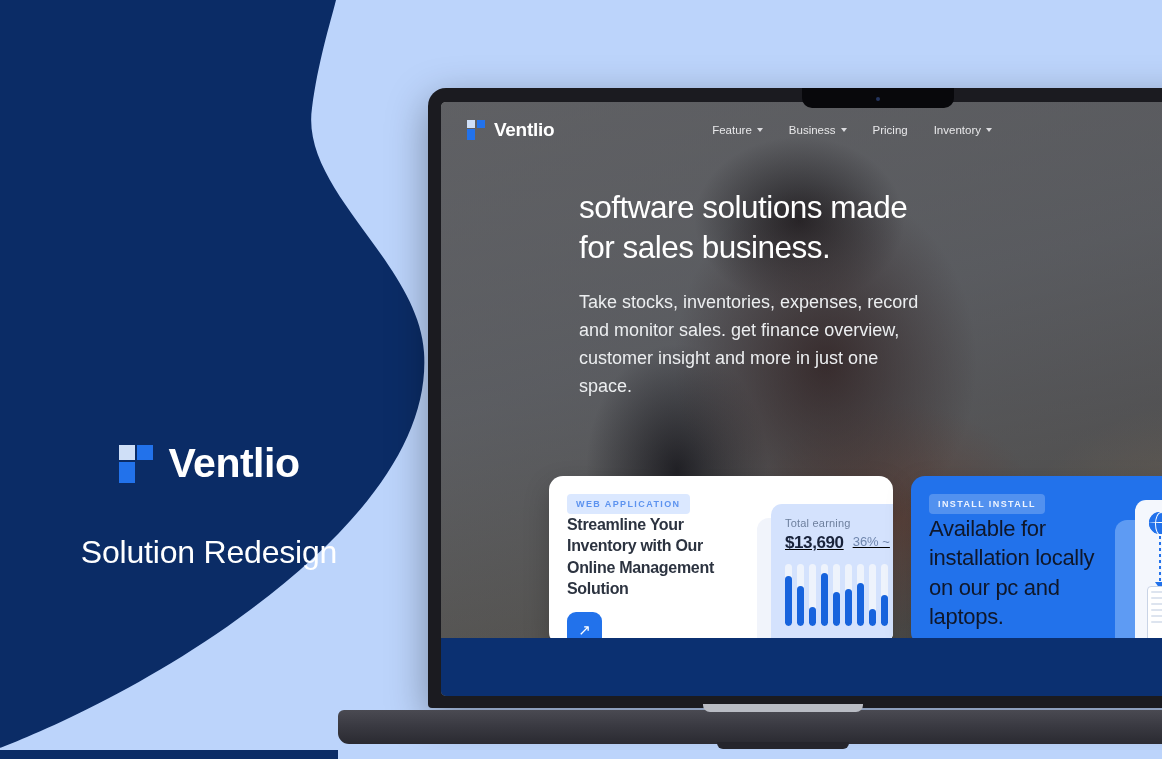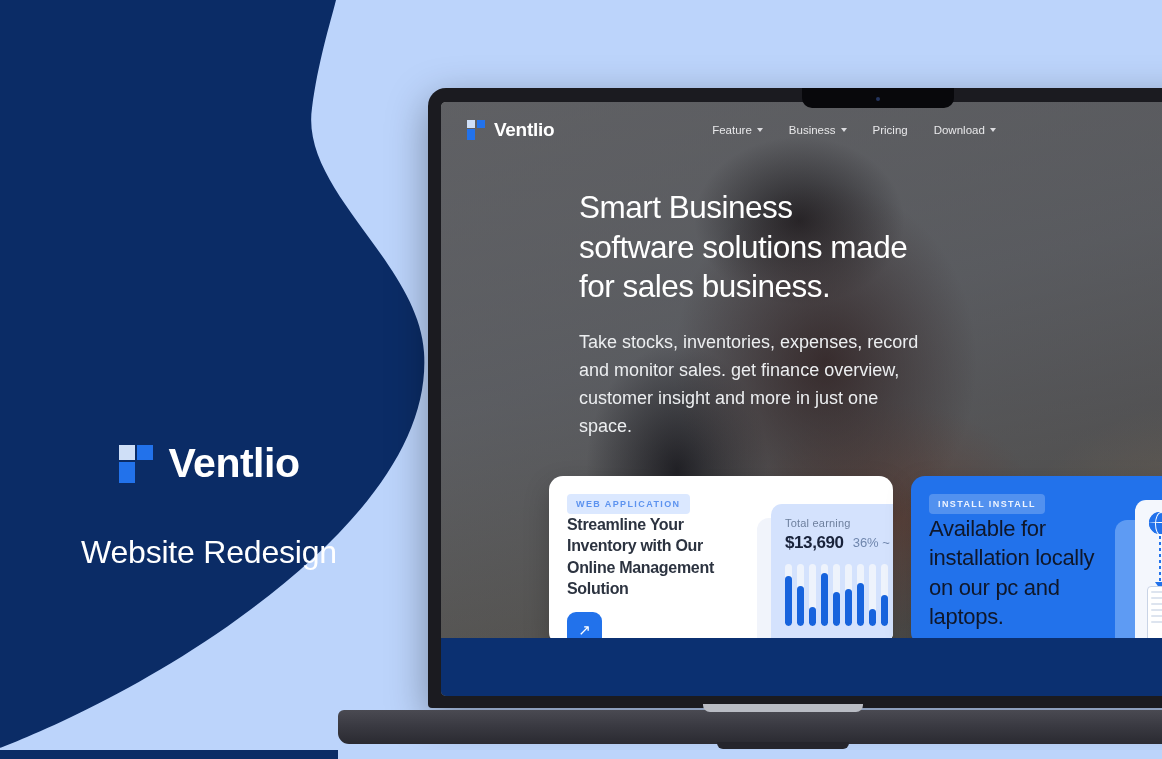--- a/index.html
+++ b/index.html
@@ -150,21 +150,21 @@
   .widget-stack { position: relative; flex: 1; }
   .widget-ghost {
     position: absolute; left: 12px; top: 42px; right: -14px; bottom: -12px;
     background: #f1f4fb; border-radius: 12px;
   }
   .widget {
     position: absolute; left: 26px; top: 28px; right: -26px; bottom: -10px;
     background: #d4e2fd; border-radius: 11px; padding: 13px 0 0 14px; overflow: hidden;
   }
   .w-label { font-size: 11px; color: #6d7f9d; letter-spacing: .2px; }
-  .w-row { display: flex; align-items: flex-end; gap: 9px; margin-top: 4px; }
+  .w-row { display: flex; align-items: center; gap: 9px; margin-top: 4px; text-decoration: underline; }
   .w-amount { font-size: 17px; font-weight: 700; color: #18223a; letter-spacing: -.4px; }
   .w-delta { font-size: 13px; color: #6f86ad; padding-bottom: 3px; }
   .w-bars { display: flex; align-items: flex-end; gap: 5px; margin-top: 11px; height: 62px; }
   .w-bar { width: 7px; height: 100%; background: #eef3fc; border-radius: 4px;
            position: relative; overflow: hidden; }
   .w-bar span { position: absolute; left: 0; right: 0; bottom: 0; background: #1763dd;
                 border-radius: 4px; display: block; }
 
   
   .diagram-stack { position: relative; flex: 1; }
@@ -245,21 +245,21 @@
   <div class="brand-block">
     <div class="brand-row">
       <span class="logo-mark">
         <i class="logo-tl"></i>
         <i class="logo-tr"></i>
         <i class="logo-bl"></i>
       </span>
       <span class="brand-name">Ventlio</span>
     </div>
     <div class="tagline">
-      <div>Website Redesign</div>
+      <div>Solution Redesign</div>
     </div>
   </div>
 
   <div class="laptop">
     <div class="laptop-lid">
       <div class="notch">
         <span class="notch-cam"></span>
       </div>
 
       <div class="screen">
@@ -282,31 +282,30 @@
               <i class="caret"></i>
             </span>
             <span class="nav-link">
               <span>Business</span>
               <i class="caret"></i>
             </span>
             <span class="nav-link">
               <span>Pricing</span>
             </span>
             <span class="nav-link">
-              <span>Download</span>
+              <span>Inventory</span>
               <i class="caret"></i>
             </span>
           </div>
 
         </div>
 
         <div class="hero-wrap">
           <div class="hero-inner">
             <div class="hero-title">
-              <div>Smart Business</div>
               <div>software solutions made</div>
               <div>for sales business.</div>
             </div>
             <div class="hero-sub">Take stocks, inventories, expenses, record and monitor sales. get finance overview, customer insight and more in just one space.</div>
 
           </div>
 
           <div class="cards-row">
 
             <div class="card card-white">

